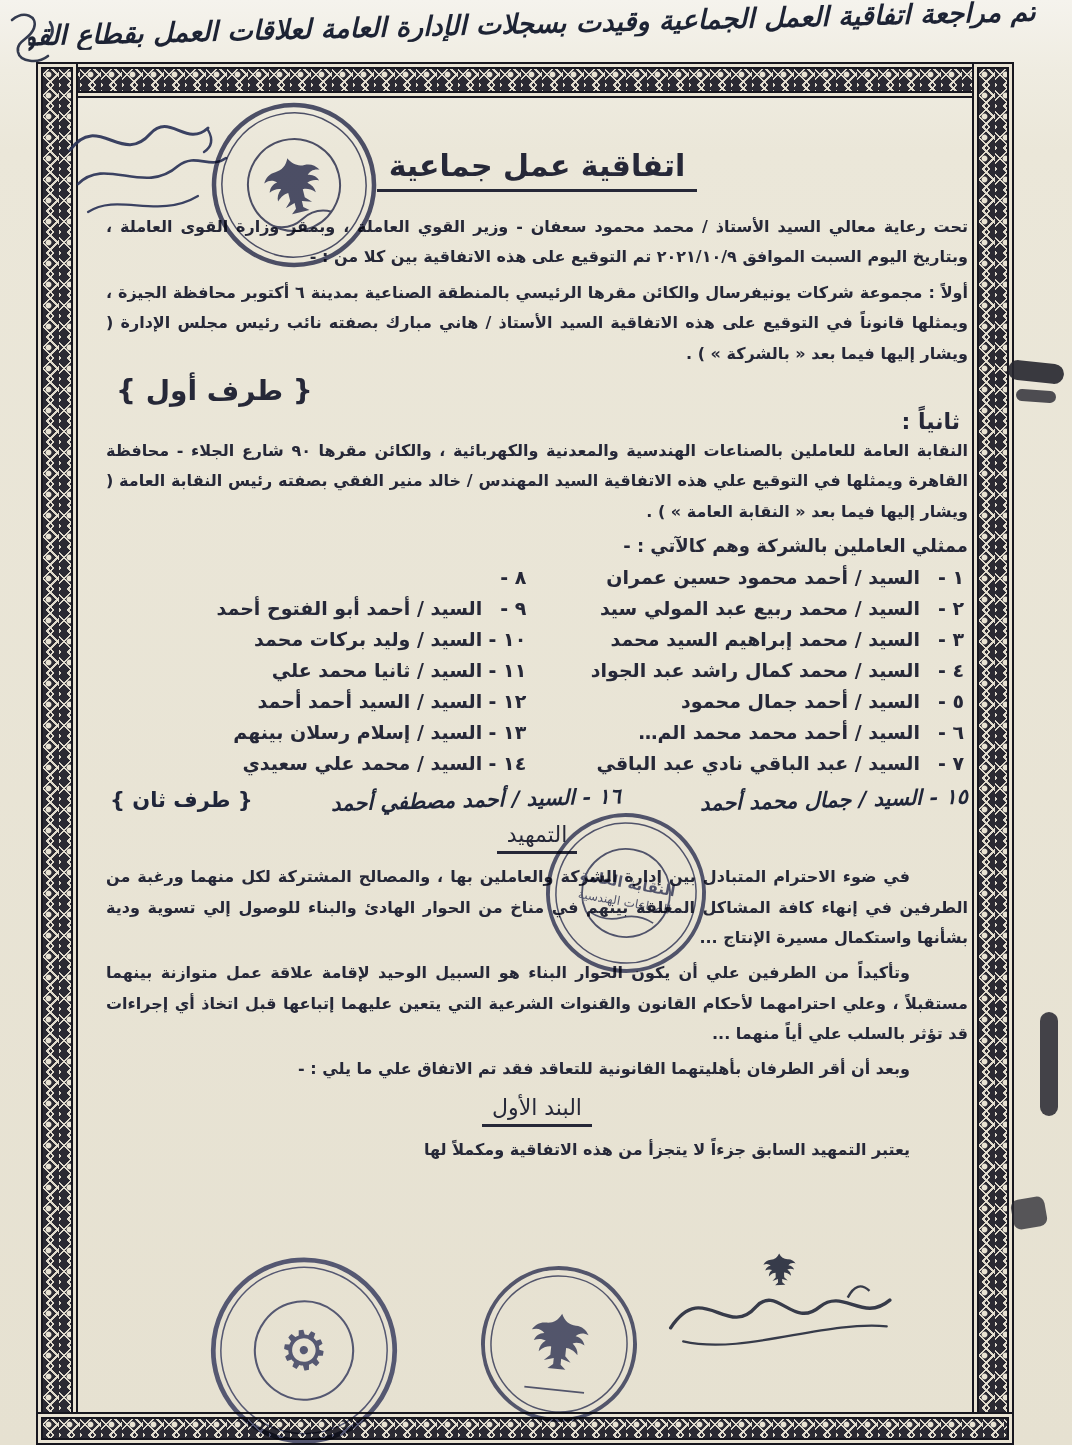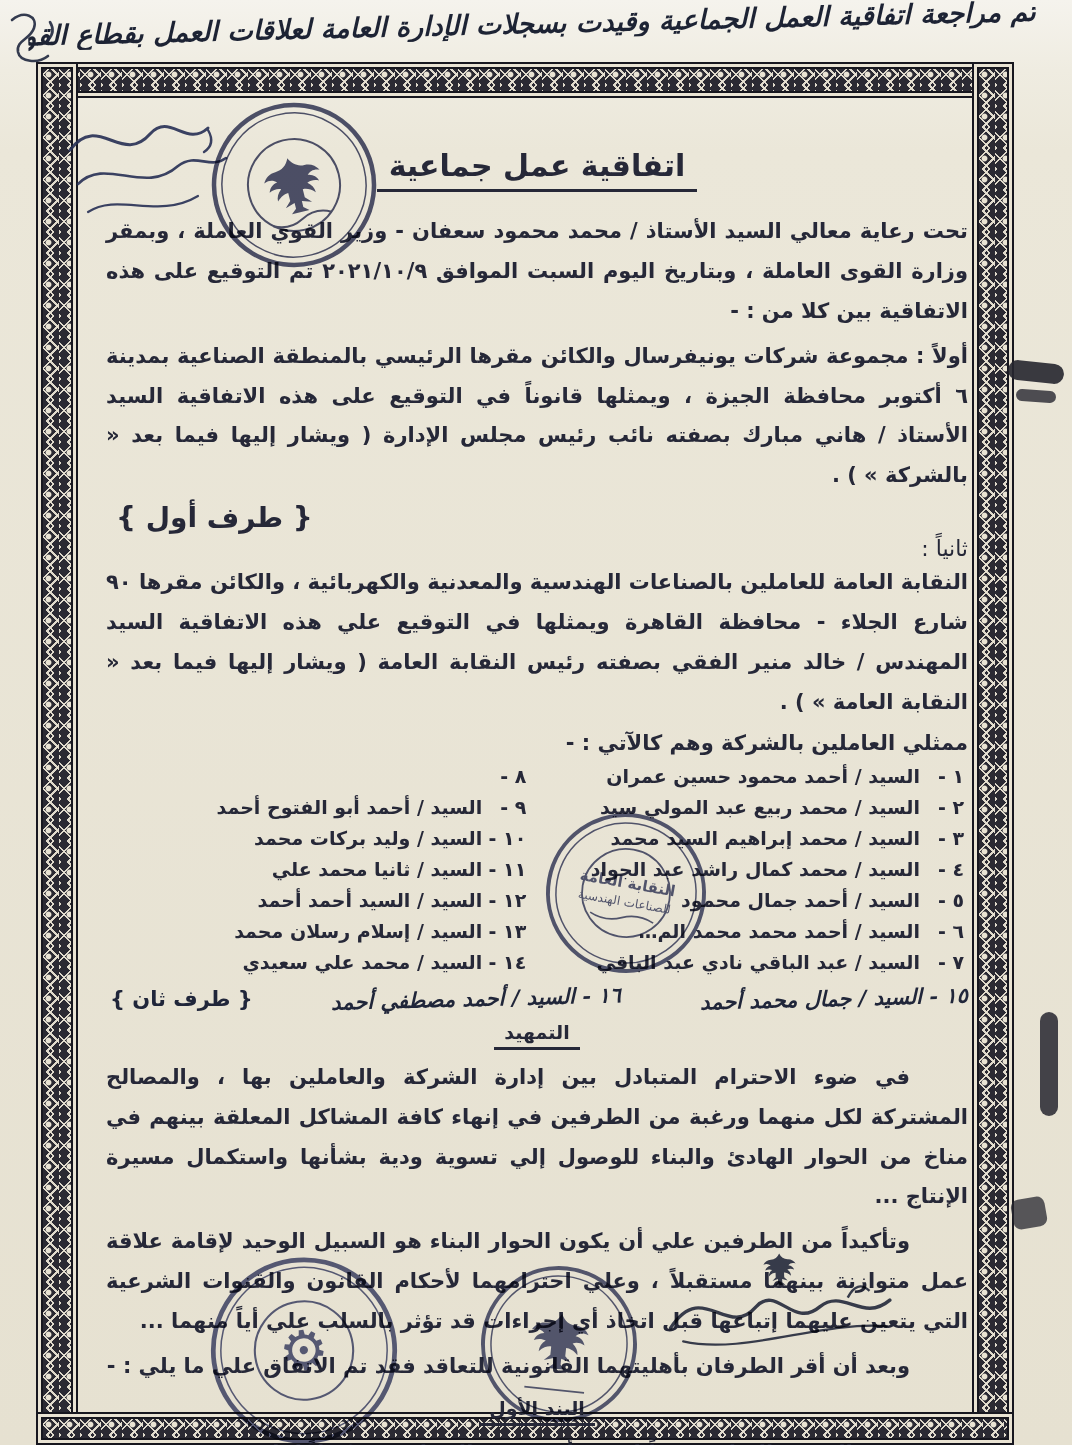--- a/index.html
+++ b/index.html
@@ -32,38 +32,38 @@
               transform:rotate(-1.4deg); letter-spacing:.5px; white-space:nowrap; overflow:hidden; }
   .hand-sign { position:absolute; z-index:3; }
   .stamp { position:absolute; z-index:4; mix-blend-mode:multiply; }
   .artifact { position:absolute; background:#26262f; z-index:3; }
 
   
   .content { position:absolute; right:104px; left:106px; top:108px; z-index:2; }
   .title-row { text-align:center; margin:40px 0 20px; }
   .doc-title { display:inline-block; font-size:30px; font-weight:800;
                border-bottom:3px solid #262838; padding:0 12px 6px; }
-  .para { font-size:21px; font-weight:600; line-height:1.9; text-align:justify; margin-bottom:5px; }
+  .para { font-size:16px; font-weight:600; line-height:1.9; text-align:justify; margin-bottom:5px; }
   .b { font-weight:800; }
   .indent { text-indent:58px; }
   .tag-line { text-align:left; font-size:28px; font-weight:800; margin:4px 6px 2px 10px; }
-  .sec-heading { font-size:22px; font-weight:400; margin:2px 0; }
-  .rep-heading { font-size:21px; font-weight:800; margin:8px 0 4px; }
+  .sec-heading { font-size:22px; font-weight:700; margin:2px 8px; }
+  .rep-heading { font-size:18px; font-weight:800; margin:8px 0 4px; }
   .rep-table { display:flex; justify-content:space-between; padding:2px 4px 0 8px; }
   .rep-col { width:48.5%; }
   .rep-row { display:flex; font-size:19px; font-weight:600; line-height:31px; }
   .rep-num { min-width:44px; }
   .rep-name { flex:1; }
   .hand-row { display:flex; justify-content:space-between; align-items:baseline;
               margin-top:8px; font-size:21px; font-weight:700; color:#20263a; padding-left:4px; }
   .hand-item { display:inline-block; transform:rotate(-1.5deg); }
   .tag-print { font-family:"DejaVu Sans","Liberation Sans",sans-serif; font-style:normal;
                font-weight:800; font-size:21px;text-align:center; }
   .center-heading { text-align:center; margin:10px 0 8px; }
-  .center-heading .underlined { display:inline-block; font-size:19px; font-weight:700;
+  .center-heading .underlined { display:inline-block; font-size:22px; font-weight:400;
                border-bottom:3px solid #262838; padding:0 10px 4px; }
   .stamp text { font-family:"DejaVu Sans","Liberation Sans",sans-serif; }
 </style>
 </head>
 <body>
 
 <div class="page">
 
   <div class="top-note hand">تم مراجعة اتفاقية العمل الجماعية وقيدت بسجلات الإدارة العامة لعلاقات العمل بقطاع القوى العاملة بالوزارة تحت رقم ( ١٢ )</div>
 
@@ -171,21 +171,21 @@
         <div class="rep-row">
             <span class="rep-num">١١ -</span>
             <span class="rep-name">السيد / ثانيا محمد علي</span>
           </div>
         <div class="rep-row">
             <span class="rep-num">١٢ -</span>
             <span class="rep-name">السيد / السيد أحمد أحمد</span>
           </div>
         <div class="rep-row">
             <span class="rep-num">١٣ -</span>
-            <span class="rep-name">السيد / إسلام رسلان محمد</span>
+            <span class="rep-name">السيد / إسلام رسلان بينهم</span>
           </div>
         <div class="rep-row">
             <span class="rep-num">١٤ -</span>
             <span class="rep-name">السيد / محمد علي سعيدي</span>
           </div>
       </div>
     </div>
 
     <div class="hand-row hand">
       <span class="hand-item">١٥ - السيد / جمال محمد أحمد</span>

